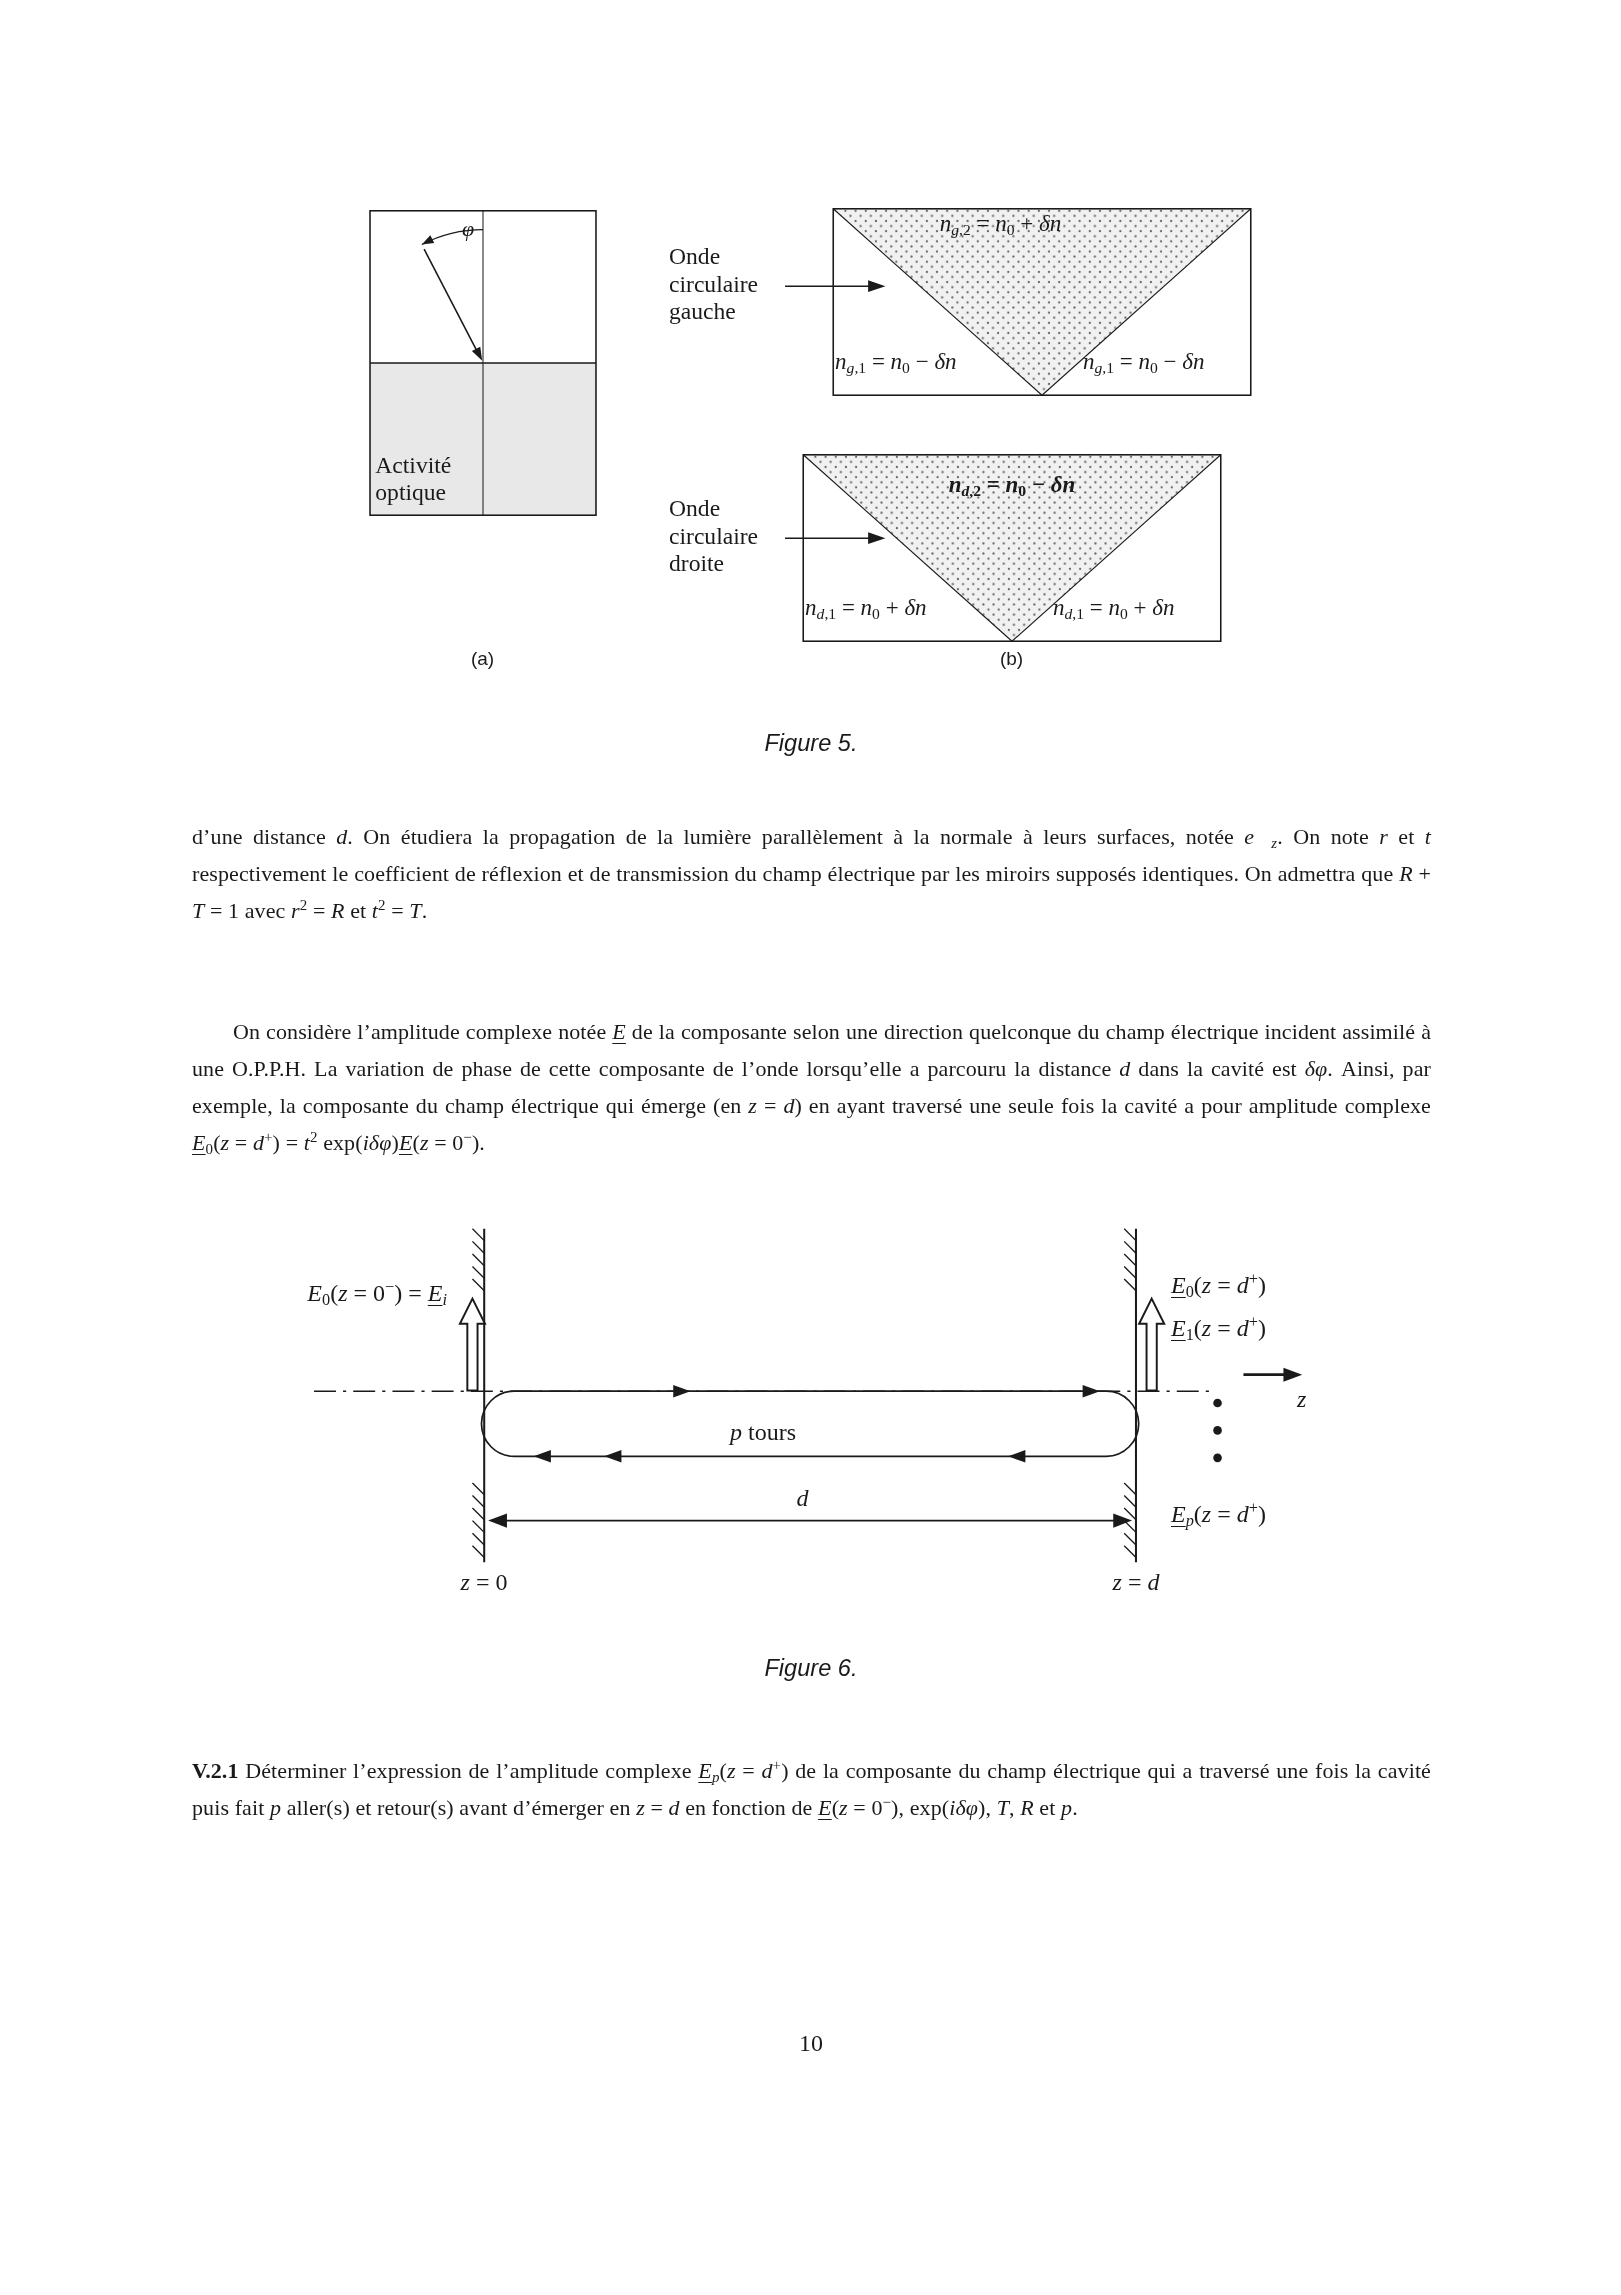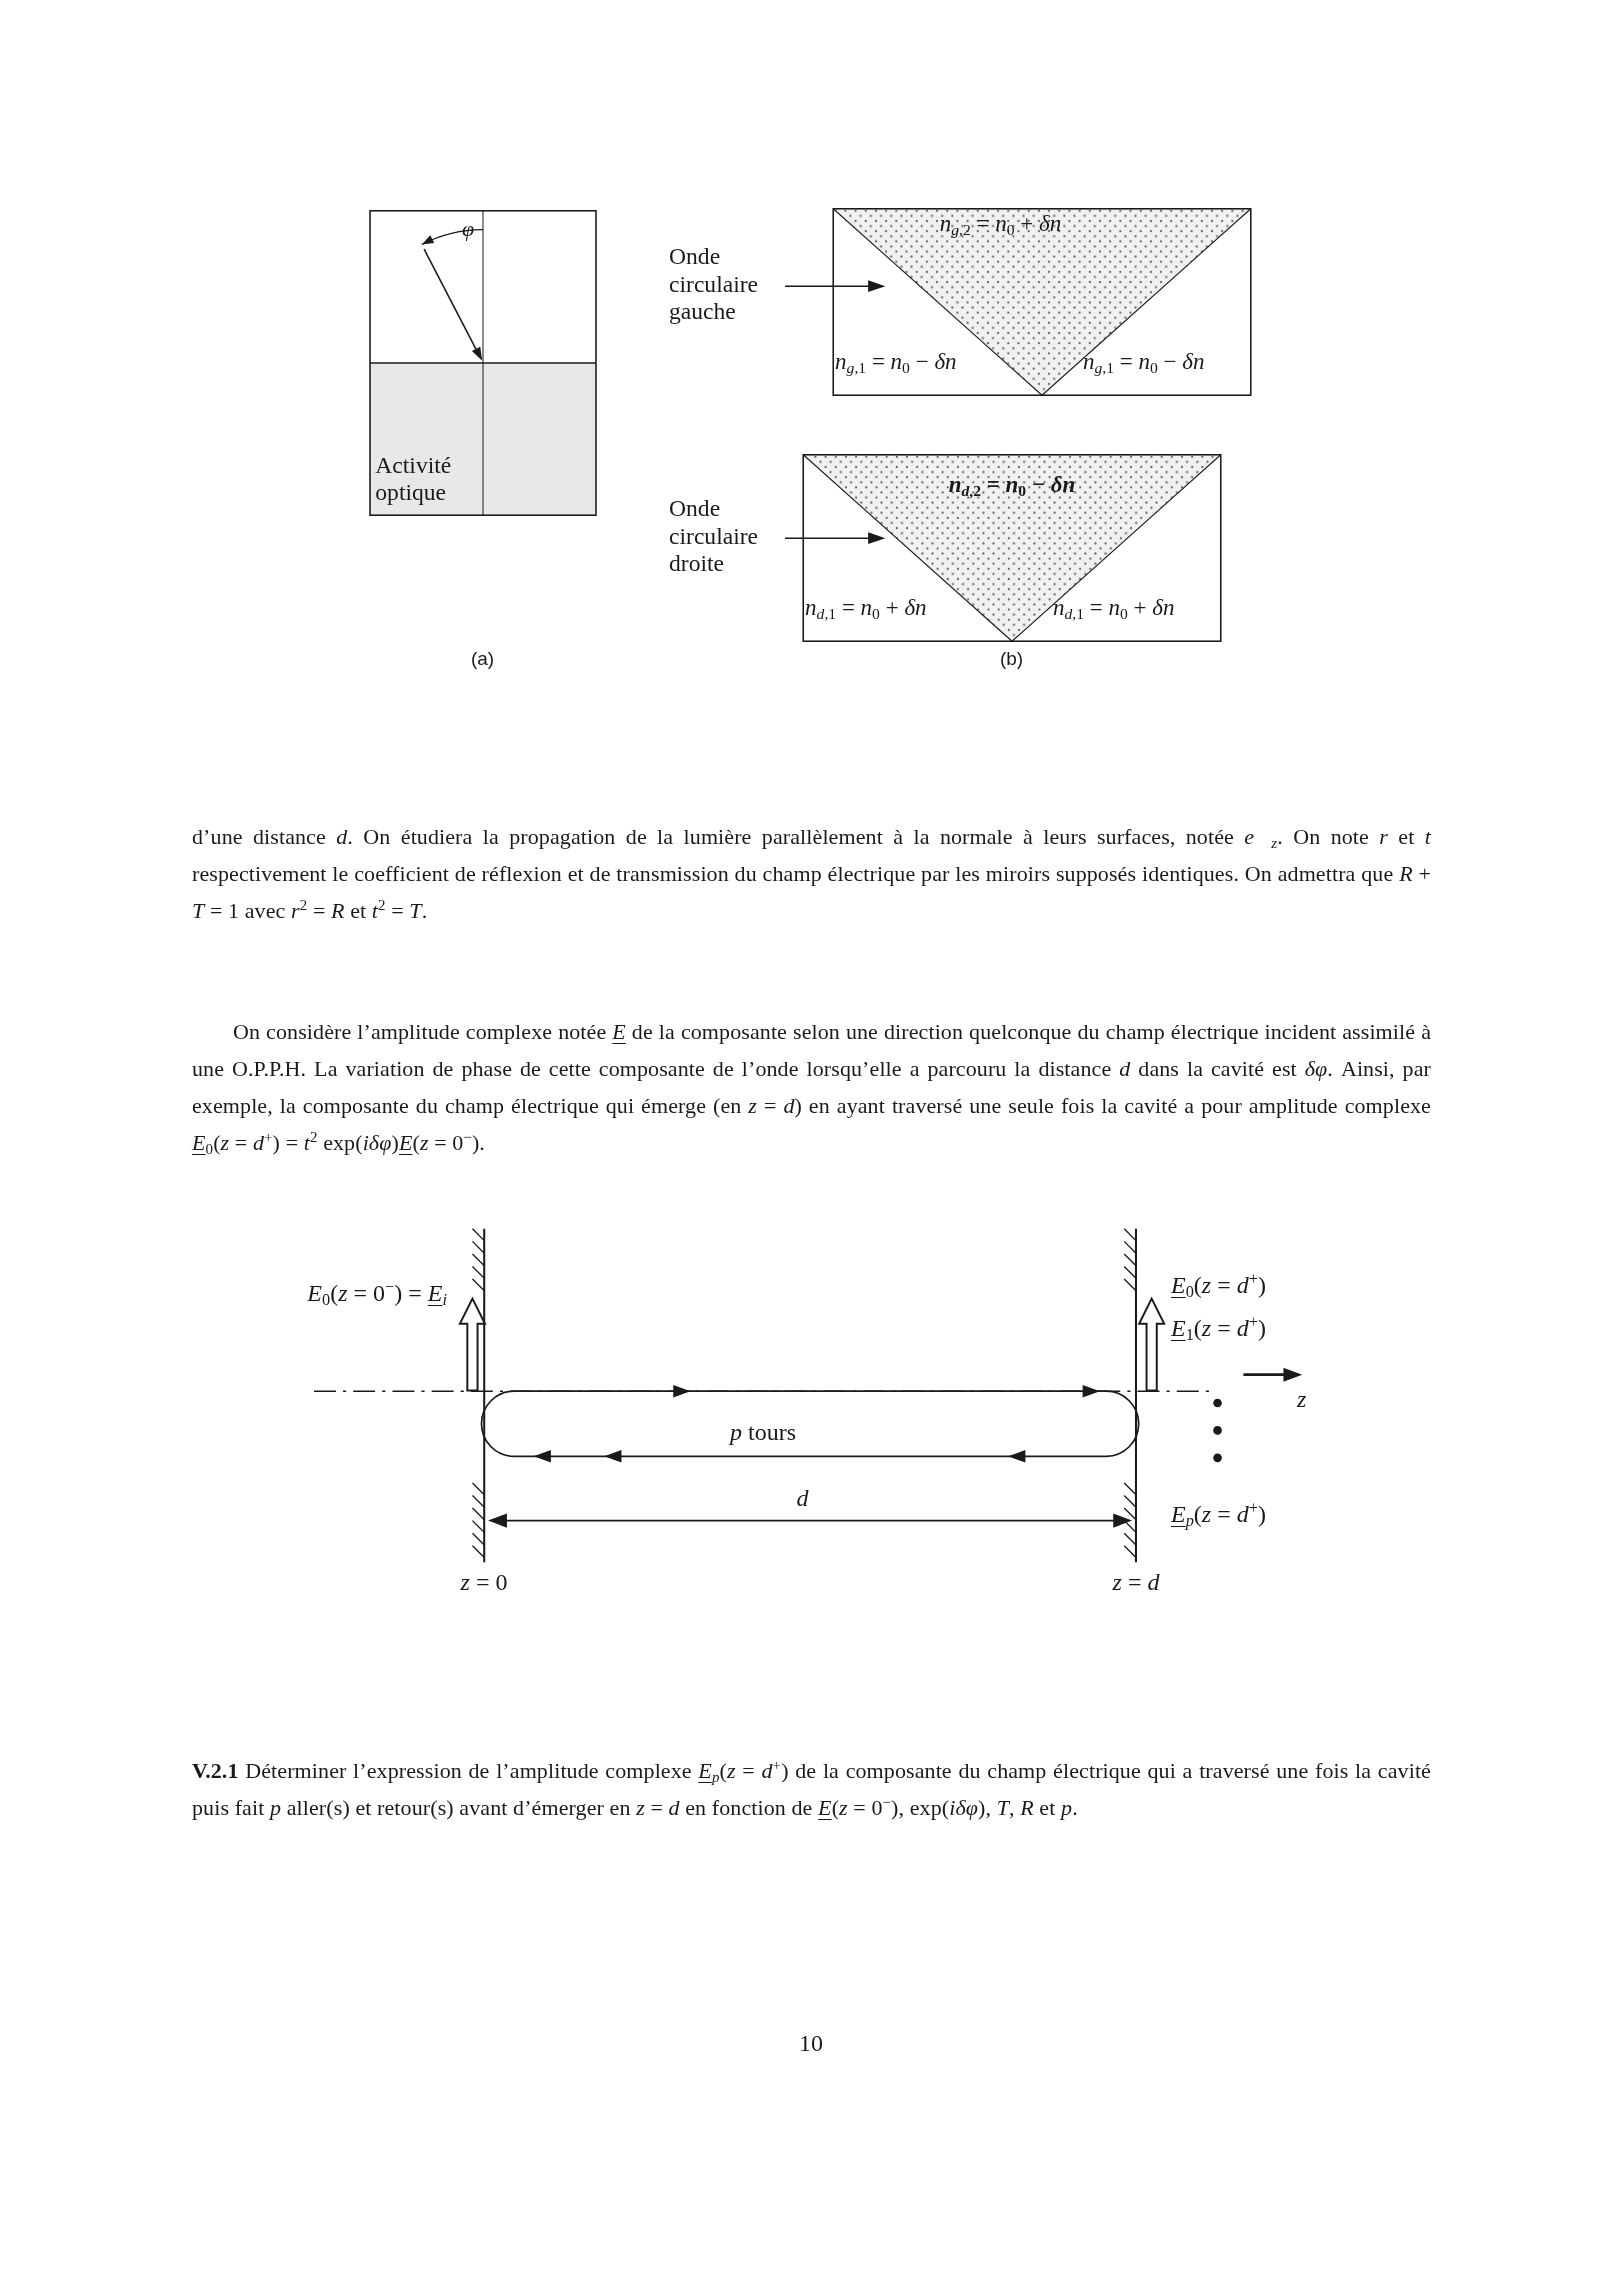--- a/index.html
+++ b/index.html
@@ -103,20 +103,21 @@
       <rect x="1" y="1" width="533" height="238" fill="none" stroke="#1a1a1a" stroke-width="2"></rect>
       <line x1="1" y1="1" x2="267.5" y2="239" stroke="#1a1a1a" stroke-width="1.4"></line>
       <line x1="534" y1="1" x2="267.5" y2="239" stroke="#1a1a1a" stroke-width="1.4"></line>
     </svg>
     <span class="rect-label" style="left:50%; transform:translateX(-50%); top:18px;font-weight:bold;"><i>n</i><sub><i>d</i>,2</sub> = <i>n</i><sub>0</sub> − <i>δn</i></span>
     <span class="rect-label" style="left:3.1px; top:141px;"><i>n</i><sub><i>d</i>,1</sub> = <i>n</i><sub>0</sub> + <i>δn</i></span>
     <span class="rect-label" style="left:251px; top:141px;"><i>n</i><sub><i>d</i>,1</sub> = <i>n</i><sub>0</sub> + <i>δn</i></span>
   </div>
 
   <span class="panel-label" style="left:988px; top:648px; width:47px;">(b)</span>
+  <div class="caption" style="top:730px;">Figure 5.</div>
 
   <p class="para" style="left:192px; top:818px; width:1239px;">d’une distance <i>d</i>. On étudiera la propagation de la lumière parallèlement à la normale à leurs surfaces, notée <i>e⃗</i><sub><i>z</i></sub>. On note <i>r</i> et <i>t</i> respectivement le coefficient de réflexion et de transmission du champ électrique par les miroirs supposés identiques. On admettra que <i>R</i> + <i>T</i> = 1 avec <i>r</i><sup>2</sup> = <i>R</i> et <i>t</i><sup>2</sup> = <i>T</i>.</p>
   <p class="para indent" style="left:192px; top:1013px; width:1239px;">On considère l’amplitude complexe notée <u><i>E</i></u> de la composante selon une direction quelconque du champ électrique incident assimilé à une O.P.P.H. La variation de phase de cette composante de l’onde lorsqu’elle a parcouru la distance <i>d</i> dans la cavité est <i>δφ</i>. Ainsi, par exemple, la composante du champ électrique qui émerge (en <i>z</i> = <i>d</i>) en ayant traversé une seule fois la cavité a pour amplitude complexe <u><i>E</i></u><sub>0</sub>(<i>z</i> = <i>d</i><sup>+</sup>) = <i>t</i><sup>2</sup> exp(<i>iδφ</i>)<u><i>E</i></u>(<i>z</i> = 0<sup>−</sup>).</p>
 
   <svg class="abs" style="left:188px; top:1221px;" width="1303" height="400" viewBox="0 0 1660 510">
 
     <line x1="160" y1="217" x2="1305" y2="217" stroke="#1a1a1a" stroke-width="2" stroke-dasharray="28 9 4 9"></line>
 
     <line x1="377" y1="10" x2="377" y2="435" stroke="#1a1a1a" stroke-width="2.6"></line>
     <g stroke="#1a1a1a" stroke-width="1.7">
@@ -180,19 +181,20 @@
 
   <span class="mathlbl" style="left:188px; top:1280px; width:259px; text-align:right;"><i>E</i><sub>0</sub>(<i>z</i> = 0<sup>−</sup>) = <u><i>E</i></u><sub><i>i</i></sub></span>
   <span class="mathlbl" style="left:1171px; top:1272px;"><u><i>E</i></u><sub>0</sub>(<i>z</i> = <i>d</i><sup>+</sup>)</span>
   <span class="mathlbl" style="left:1171px; top:1315px;"><u><i>E</i></u><sub>1</sub>(<i>z</i> = <i>d</i><sup>+</sup>)</span>
   <span class="mathlbl" style="left:1171px; top:1501px;"><u><i>E</i></u><sub><i>p</i></sub>(<i>z</i> = <i>d</i><sup>+</sup>)</span>
   <span class="mathlbl" style="left:730px; top:1419px; width:126px; text-align:left;"><i>p</i> tours</span>
   <span class="mathlbl" style="left:787px; top:1485px; width:31px; text-align:center;"><i>d</i></span>
   <span class="mathlbl" style="left:1297px; top:1386px;"><i>z</i></span>
   <span class="mathlbl" style="left:429px; top:1569px; width:110px; text-align:center;"><i>z</i> = 0</span>
   <span class="mathlbl" style="left:1081px; top:1569px; width:110px; text-align:center;"><i>z</i> = <i>d</i></span>
+  <div class="caption" style="top:1655px;">Figure 6.</div>
 
   <p class="para" style="left:192px; top:1752px; width:1239px;"><b>V.2.1</b> Déterminer l’expression de l’amplitude complexe <u><i>E</i></u><sub><i>p</i></sub>(<i>z</i> = <i>d</i><sup>+</sup>) de la composante du champ électrique qui a traversé une fois la cavité puis fait <i>p</i> aller(s) et retour(s) avant d’émerger en <i>z</i> = <i>d</i> en fonction de <u><i>E</i></u>(<i>z</i> = 0<sup>−</sup>), exp(<i>iδφ</i>), <i>T</i>, <i>R</i> et <i>p</i>.</p>
 
   <div class="footer" style="top:2030px;">10</div>
 
 </div>
 
 
 </body></html>

